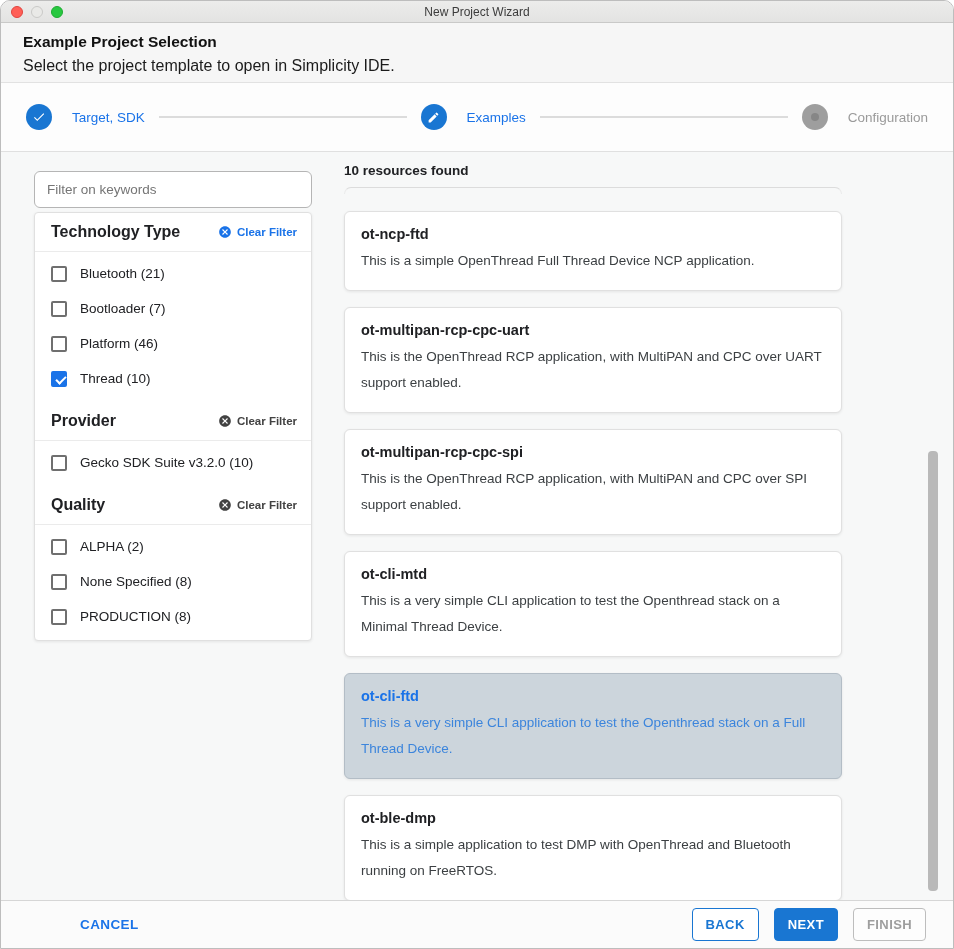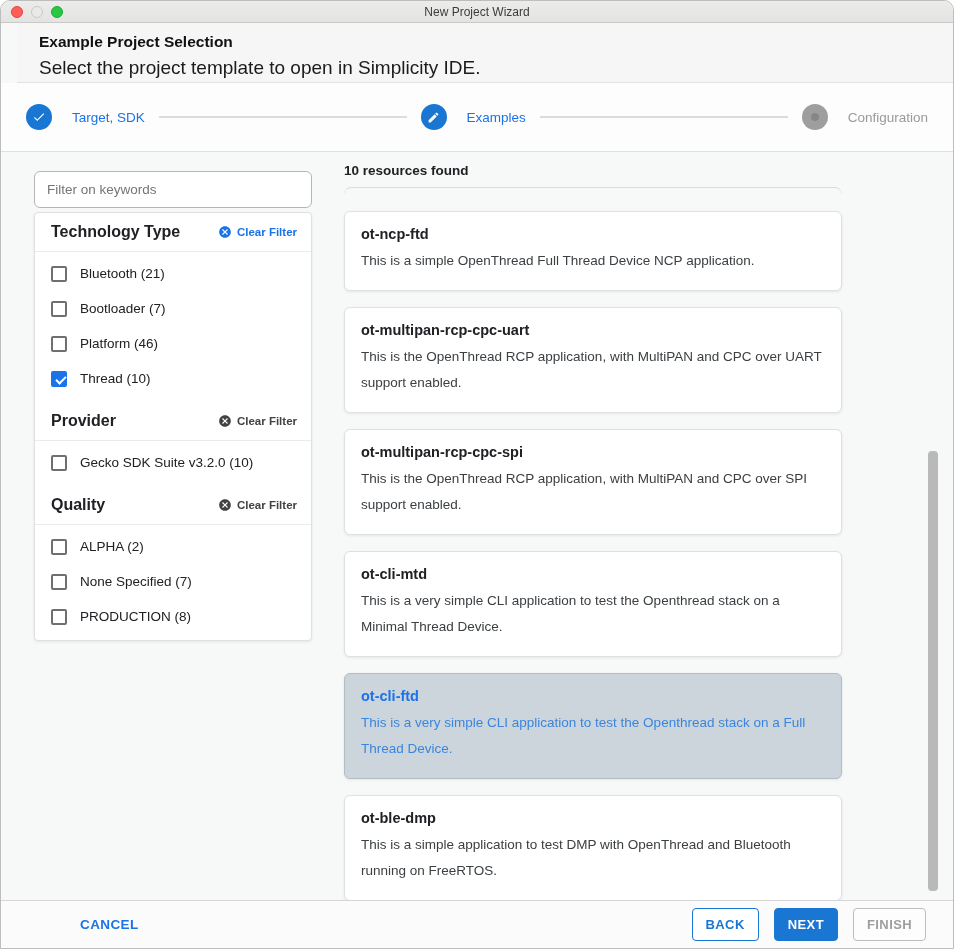--- a/index.html
+++ b/index.html
@@ -26,25 +26,25 @@
   .light{width:12px;height:12px;border-radius:50%;}
   .light.close{background:#ff5f57;border:1px solid #e0443e;}
   .light.min{background:#e9e9e7;border:1px solid #c9c9c7;}
   .light.zoomb{background:#28c840;border:1px solid #1eab32;}
   .titlebar .wtitle{
     position:absolute;left:0;right:0;text-align:center;
     font-size:12px;color:#3c3c3c;
   }
   
   .header{
-    position:absolute;top:22px;left:16px;right:0;height:60px;
+    position:absolute;top:22px;left:0;right:0;height:60px;
     background:#f6f6f6;border-bottom:1px solid #e2e2e2;padding:10px 18px 0 22px;
   }
   .header .h-title{font-size:15.5px;font-weight:bold;color:#111;margin-bottom:6px;}
-  .header .h-sub{font-size:19px;color:#1b1b1b;}
+  .header .h-sub{font-size:16px;color:#1b1b1b;}
   
   .stepper{
     position:absolute;top:82px;left:0;right:0;height:69px;background:#fdfdfd;
     border-bottom:1px solid #e0e0e0;display:flex;align-items:center;padding:0 25px;
   }
   .step{display:flex;align-items:center;gap:20px;flex:0 0 auto;}
   .step-circle{width:26px;height:26px;border-radius:50%;display:flex;align-items:center;justify-content:center;flex:0 0 auto;}
   .step-circle.blue{background:var(--accent_fill);}
   .step-circle.gray{background:#9e9e9e;}
   .step-circle .inner-dot{width:8px;height:8px;border-radius:50%;background:#868686;}
@@ -245,21 +245,21 @@
       </button>
     </div>
     <div class="options">
   <div class="option">
     <span class="checkbox"></span>
     <span class="option-label">ALPHA (2)</span>
   </div>
 
   <div class="option">
     <span class="checkbox"></span>
-    <span class="option-label">None Specified (7)</span>
+    <span class="option-label">None Specified (8)</span>
   </div>
 
   <div class="option">
     <span class="checkbox"></span>
     <span class="option-label">PRODUCTION (8)</span>
   </div>
 </div>
   </div>
 </div>
 

